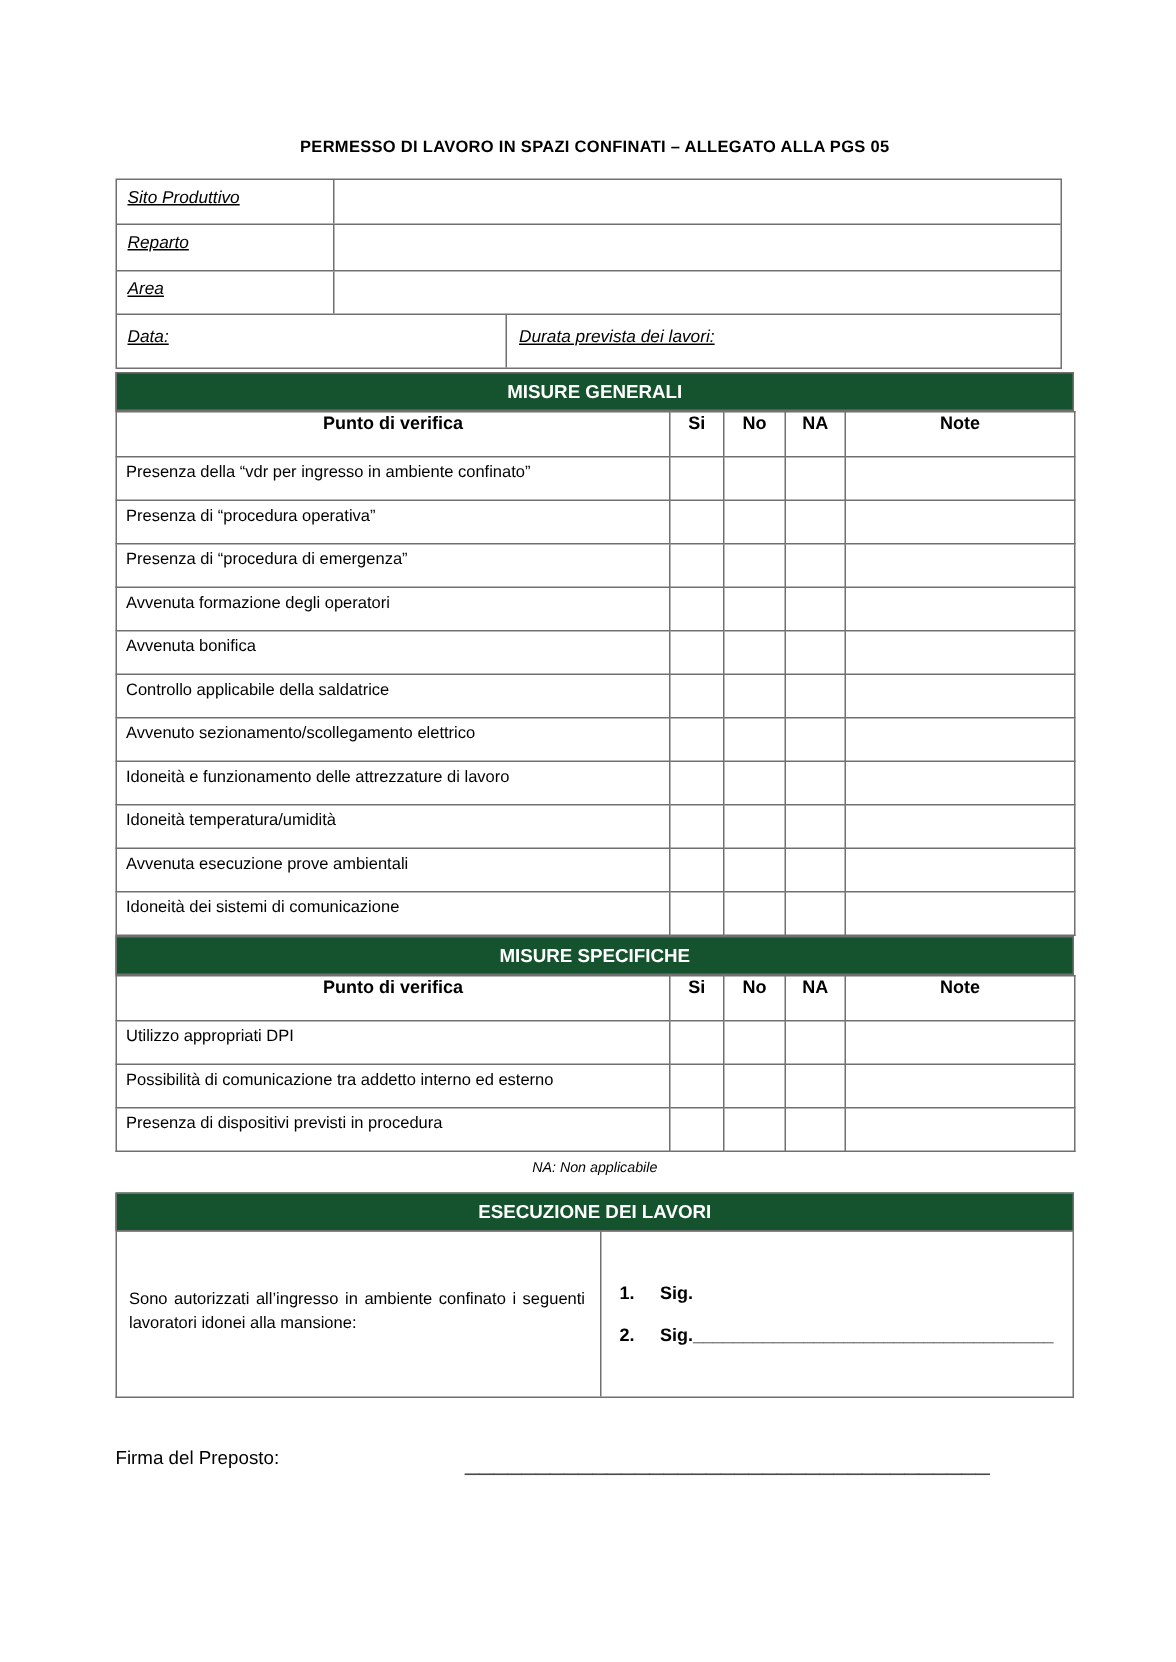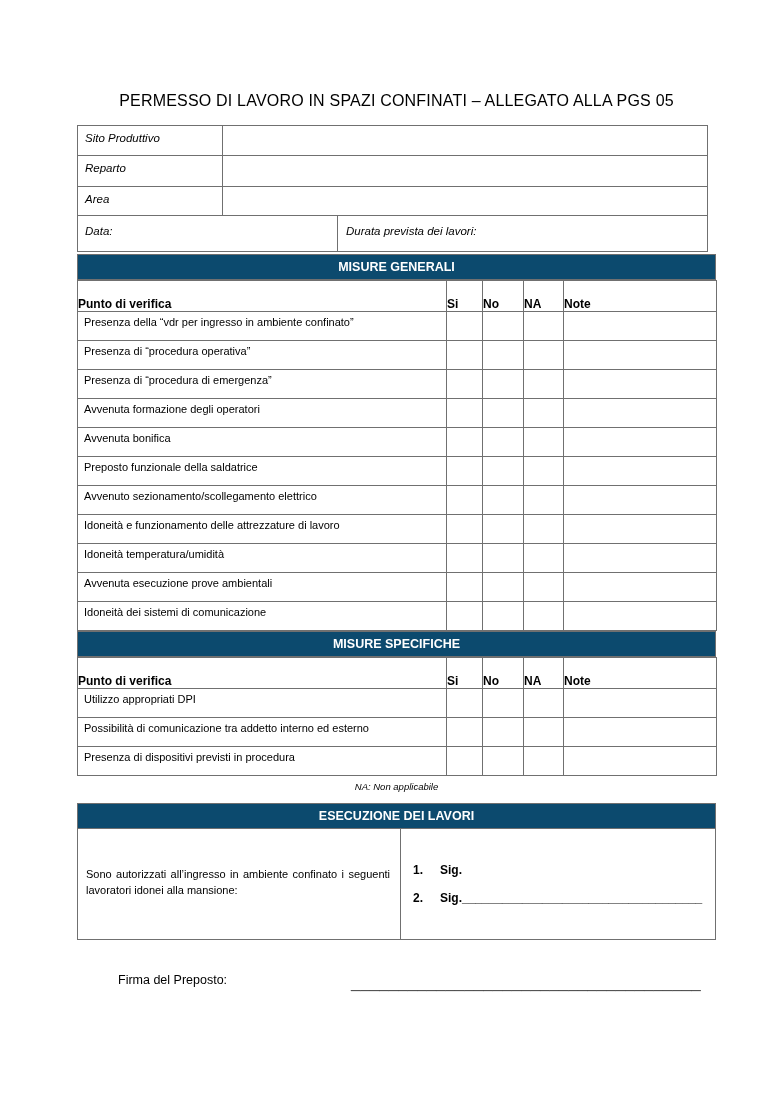--- a/index.html
+++ b/index.html
@@ -1,46 +1,46 @@
 <!DOCTYPE html>
 <html><head>
 <meta charset="utf-8">
 <style>
   * { margin:0; padding:0; box-sizing:border-box; }
   html,body { width:784px; height:1108px; background:#ffffff;
               font-family:"Liberation Sans", sans-serif; color:#000; }
   .doc { position:absolute; left:77px; top:92px; width:639px; }
 
-  .title { text-align:center; font-size:16px; font-weight:normal;
+  .title { text-align:center; font-size:11px; font-weight:bold;
            letter-spacing:0.2px; margin-bottom:15px; }
 
   
-  .info { width:631px; border:1px solid #707070; }
+  .info { width:631px; border:1px solid #707070;text-decoration:underline; }
   .info-row { display:flex; border-bottom:1px solid #707070; }
   .info-row:last-child { border-bottom:none; }
   .info-label { width:145px; border-right:1px solid #707070;
                 font-style:italic; font-size:11.5px; padding:6px 0 0 7px; height:29px; }
   .info-row:nth-child(2) .info-label { height:30px; }
   .info-row:nth-child(3) .info-label { height:28px; }
   .info-value { flex:1; }
   .date-row { display:flex; height:35px; }
   .date-cell  { width:260px; border-right:1px solid #707070;
                 font-style:italic; font-size:11.5px; padding:9px 0 0 7px; }
   .duration-cell { flex:1; font-style:italic; font-size:11.5px; padding:9px 0 0 8px; }
 
   
-  .bar { width:639px; height:26px; background:#0c4a6e; color:#ffffff;
+  .bar { width:639px; height:26px; background:#14532d; color:#ffffff;
          font-weight:bold; font-size:12.5px; text-align:center;
          line-height:25px; border:1px solid #707070; }
 
   
   table.check { width:639px; border-collapse:collapse; table-layout:fixed; }
   table.check td, table.check th { border:1px solid #707070; vertical-align:top; }
-  table.check th { font-size:12px; font-weight:bold; text-align:left;
-                   height:30px; padding-top:16px; }
+  table.check th { font-size:12px; font-weight:bold; text-align:center;
+                   height:30px; padding-top:0; }
   table.check td { height:29px; font-size:11px; padding:4px 4px 0 6px; }
   col.c-verifica { width:369px; } col.c-si { width:36px; }
   col.c-no { width:41px; } col.c-na { width:40px; } col.c-note { width:153px; }
 
   .na-note { margin-top:5px; font-size:9.5px; font-style:italic;text-align:center; }
 
   
   .exec { margin-top:11px; }
   .exec-body { display:flex; width:639px; height:111px;
                border:1px solid #707070; border-top:none; }
@@ -48,21 +48,21 @@
                font-size:11px; line-height:16px; padding:37px 10px 0 8px;
                text-align:justify; }
   .exec-right { flex:1; padding:34px 0 0 12px; }
   .sig-row { display:flex; font-weight:bold; font-size:12px; margin-bottom:14px;
              white-space:nowrap; }
   .sig-num { width:27px; }
   .sig-line { letter-spacing:0; }
 
   
   .firma { margin-top:33px; display:flex; font-size:12.5px; }
-  .firma-label { width:233px;margin-left:41px; }
+  .firma-label { width:233px; }
   .firma-line { font-size:17px; color:#4a4a4a; white-space:nowrap; }
 </style>
 </head>
 <body>
 
 <div class="doc">
 
   <div class="title">PERMESSO DI LAVORO IN SPAZI CONFINATI – ALLEGATO ALLA PGS 05</div>
 
   <div class="info">
@@ -131,21 +131,21 @@
           <td></td>
         </tr>
     <tr>
           <td>Avvenuta bonifica</td>
           <td></td>
           <td></td>
           <td></td>
           <td></td>
         </tr>
     <tr>
-          <td>Preposto funzionale della saldatrice</td>
+          <td>Controllo applicabile della saldatrice</td>
           <td></td>
           <td></td>
           <td></td>
           <td></td>
         </tr>
     <tr>
           <td>Avvenuto sezionamento/scollegamento elettrico</td>
           <td></td>
           <td></td>
           <td></td>

